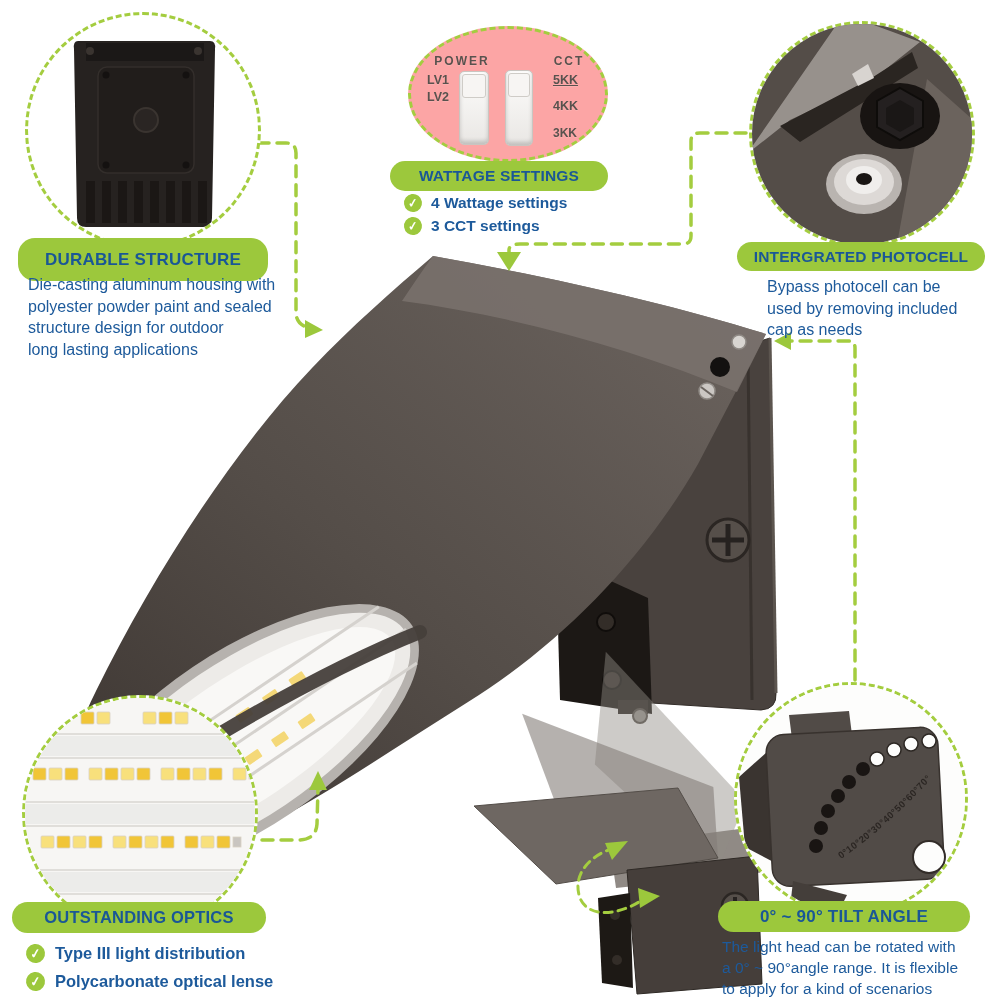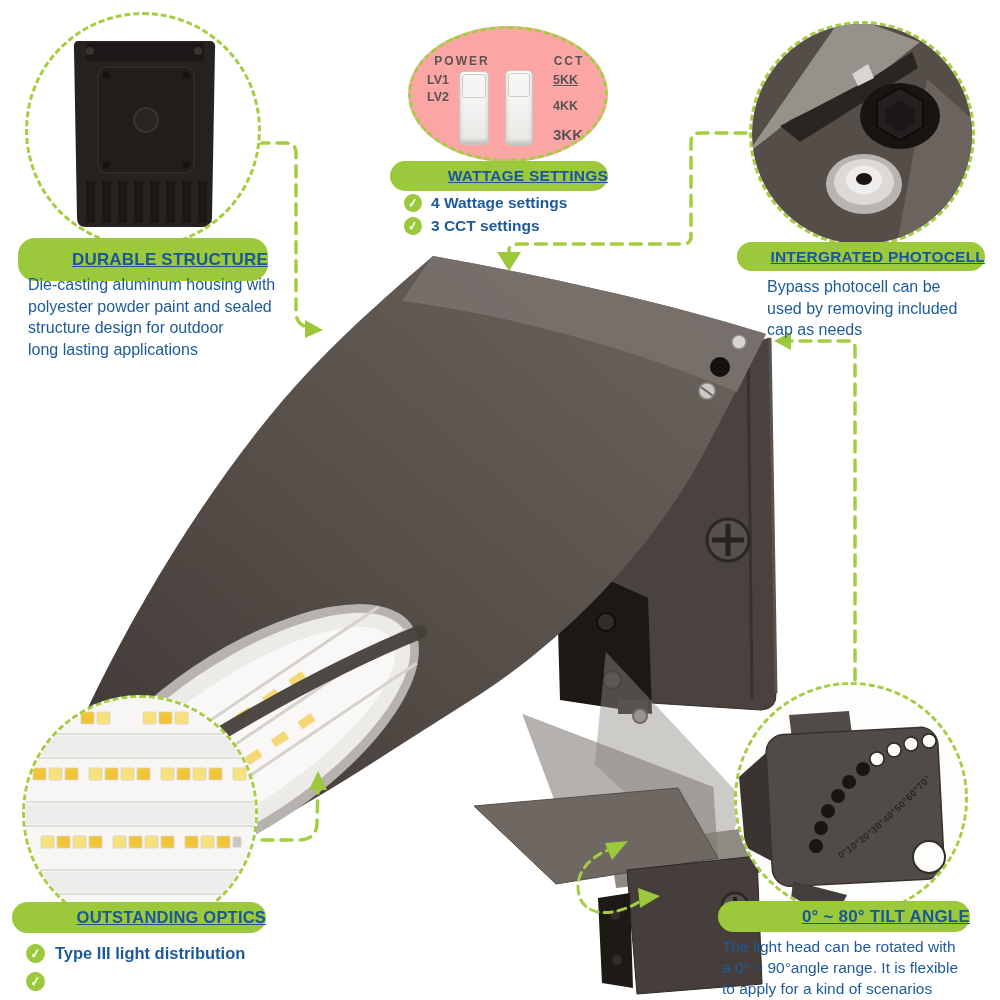--- a/index.html
+++ b/index.html
@@ -1,22 +1,22 @@
 <!DOCTYPE html>
 <html style="--accent-green: #9cc83c; --line-green: #a4cd3f; --label-blue: #1a5796; --text-blue: #1d5a9b; --product-brown: #4a433f;"><head>
 <meta charset="utf-8">
 <style>
   html,body{margin:0;padding:0;}
   body{width:1000px;height:1000px;position:relative;background:#fff;overflow:hidden;
        font-family:"Liberation Sans",sans-serif;}
   .circle{position:absolute;border-radius:50%;border:3px dashed var(--line-green);
           overflow:hidden;background:#fff;box-sizing:border-box;z-index:10;}
   .pill{position:absolute;background:var(--accent-green);color:var(--label-blue);
-        font-weight:700;display:flex;align-items:center;justify-content:flex-end;
-        border-radius:17px;z-index:12;letter-spacing:.2px;text-decoration:underline;}
+        font-weight:700;display:flex;align-items:center;justify-content:center;
+        border-radius:17px;z-index:12;letter-spacing:.2px;}
   .desc{position:absolute;color:var(--text-blue);font-weight:400;white-space:pre-line;
         z-index:12;font-size:16px;line-height:21.5px;}
   .bullets{position:absolute;z-index:12;display:flex;flex-direction:column;}
   .bullet{display:flex;align-items:center;color:var(--text-blue);font-weight:700;}
   .check{border-radius:50%;background:var(--accent-green);color:#fff;
          display:inline-flex;align-items:center;justify-content:center;
          transform:rotate(-8deg);flex:0 0 auto;}
   .emb{position:absolute;color:#59524e;font-weight:700;
        text-shadow:0 1px 0 rgba(255,255,255,.12);}
   .switch{position:absolute;background:linear-gradient(#fdfcfb,#e9e7e4);
@@ -176,21 +176,21 @@
 
 <div class="circle" style="left:408px;top:26px;width:200px;height:136px;background:#fca5a5;">
   <span class="emb" style="left:20px;top:25px;width:62px;text-align:center;font-size:12px;letter-spacing:2px;">POWER</span>
   <span class="emb" style="left:136px;top:25px;width:44px;text-align:center;font-size:12px;letter-spacing:2px;">CCT</span>
   <span class="emb" style="left:16px;top:44px;font-size:12.5px;">LV1</span>
   <span class="emb" style="left:16px;top:61px;font-size:12.5px;">LV2</span>
   <span class="emb" style="left:16px;top:78px;font-size:12.5px;margin-left:40px;">LV3</span>
   <span class="emb" style="left:16px;top:95px;font-size:12.5px;padding-left:36px;">LV4</span>
   <span class="emb" style="left:142px;top:44px;font-size:12.5px;text-decoration:underline;">5KK</span>
   <span class="emb" style="left:142px;top:70px;font-size:12.5px;">4KK</span>
-  <span class="emb" style="left:142px;top:97px;font-size:15px;">3KK</span>
+  <span class="emb" style="left:142px;top:97px;font-size:12px;">3KK</span>
   <div class="switch" style="left:48px;top:42px;width:28px;height:72px;">
       <div class="knob"></div>
     </div>
   <div class="switch" style="left:94px;top:41px;width:26px;height:74px;">
       <div class="knob"></div>
     </div>
 </div>
 <div class="pill" style="left:390px;top:161px;width:218px;height:30px;font-size:15.5px;">
   <span>WATTAGE SETTINGS</span>
 </div>
@@ -296,20 +296,21 @@
 <div class="pill" style="left:12px;top:902px;width:254px;height:31px;font-size:16.5px;">
   <span>OUTSTANDING OPTICS</span>
 </div>
 <div class="bullets" style="left:26px;top:944px;gap:9px;">
   <div class="bullet" style="font-size:16.5px;gap:10px;">
     <span class="check" style="width:19px;height:19px;font-size:13px;">✓</span>
     <span>Type III light distribution</span>
   </div>
   <div class="bullet" style="font-size:16.5px;gap:10px;">
     <span class="check" style="width:19px;height:19px;font-size:13px;">✓</span>
+    <span>Polycarbonate optical lense</span>
   </div>
 </div>
 
 <div class="circle" style="left:734px;top:682px;width:234px;height:234px;">
   <svg width="228" height="228" viewBox="0 0 228 228">
     <rect width="228" height="228" fill="#fdfdfc"></rect>
     <path d="M2 92 L40 58 L46 182 L8 162 Z" fill="#3a3430"></path>
     <path d="M52 30 L112 26 L116 58 L56 62 Z" fill="#514b47"></path>
     <g transform="rotate(-3 115 120)">
       <rect x="32" y="46" width="172" height="152" rx="18" fill="#514b47" stroke="#38322e" stroke-width="1.5"></rect>
@@ -330,17 +331,17 @@
     <defs>
       <path id="angleArc" d="M104 174 Q 150 142 196 92" fill="none"></path>
     </defs>
     <text font-size="9.5" fill="#2b2623" font-weight="bold" letter-spacing="0.5">
       <textPath href="#angleArc">0°10°20°30°40°50°60°70°80°90°</textPath>
     </text>
     <circle cx="192" cy="172" r="16" fill="#fdfdfc" stroke="#332d29" stroke-width="2"></circle>
   </svg>
 </div>
 <div class="pill" style="left:718px;top:901px;width:252px;height:31px;font-size:17px;">
-  <span>0° ~ 80° TILT ANGLE</span>
+  <span>0° ~ 90° TILT ANGLE</span>
 </div>
 <div class="desc" style="left:722px;top:936px;font-size:15.5px;line-height:21px;">The light head can be rotated with
 a 0° ~ 90°angle range. It is flexible
 to apply for a kind of scenarios</div>
 
 </body></html>

